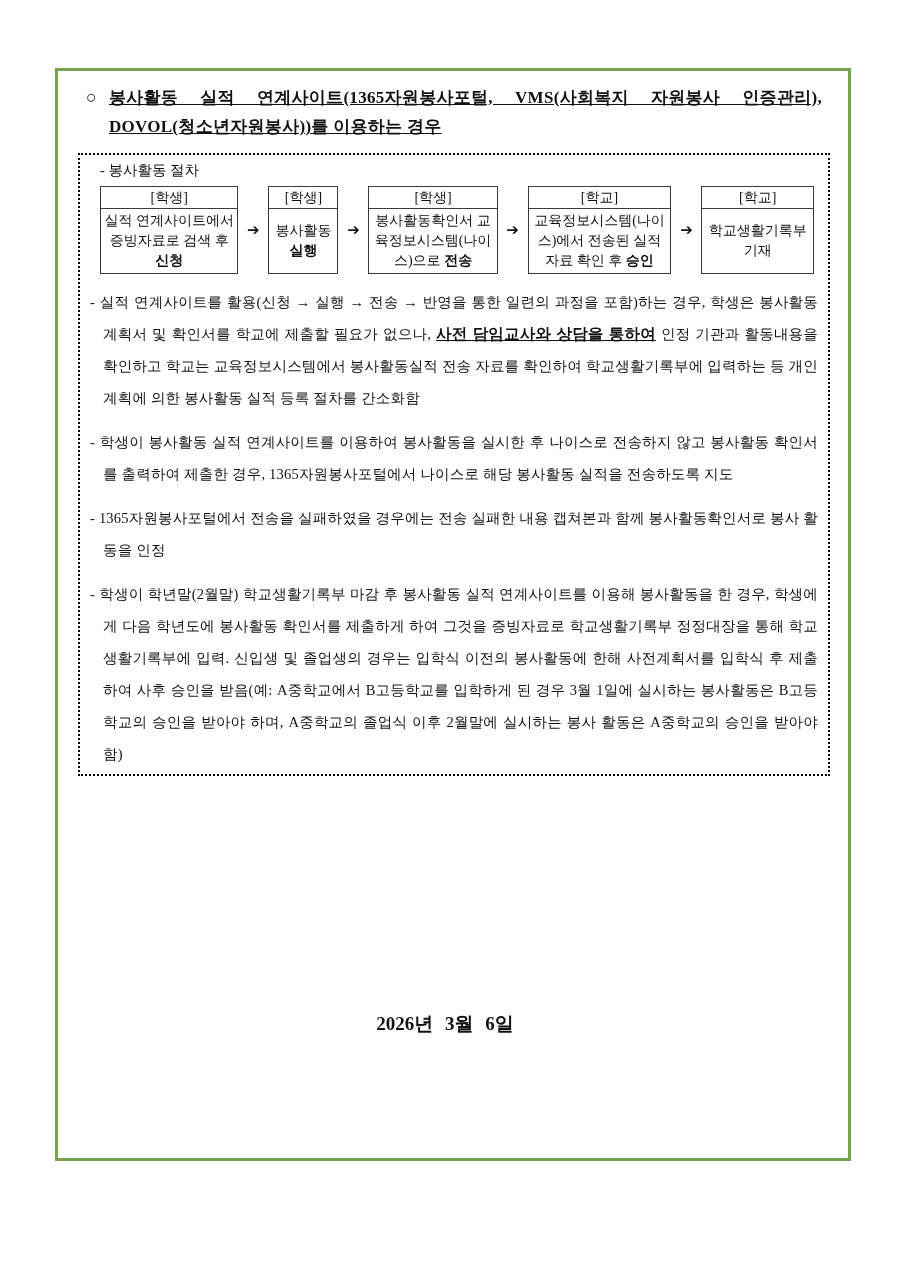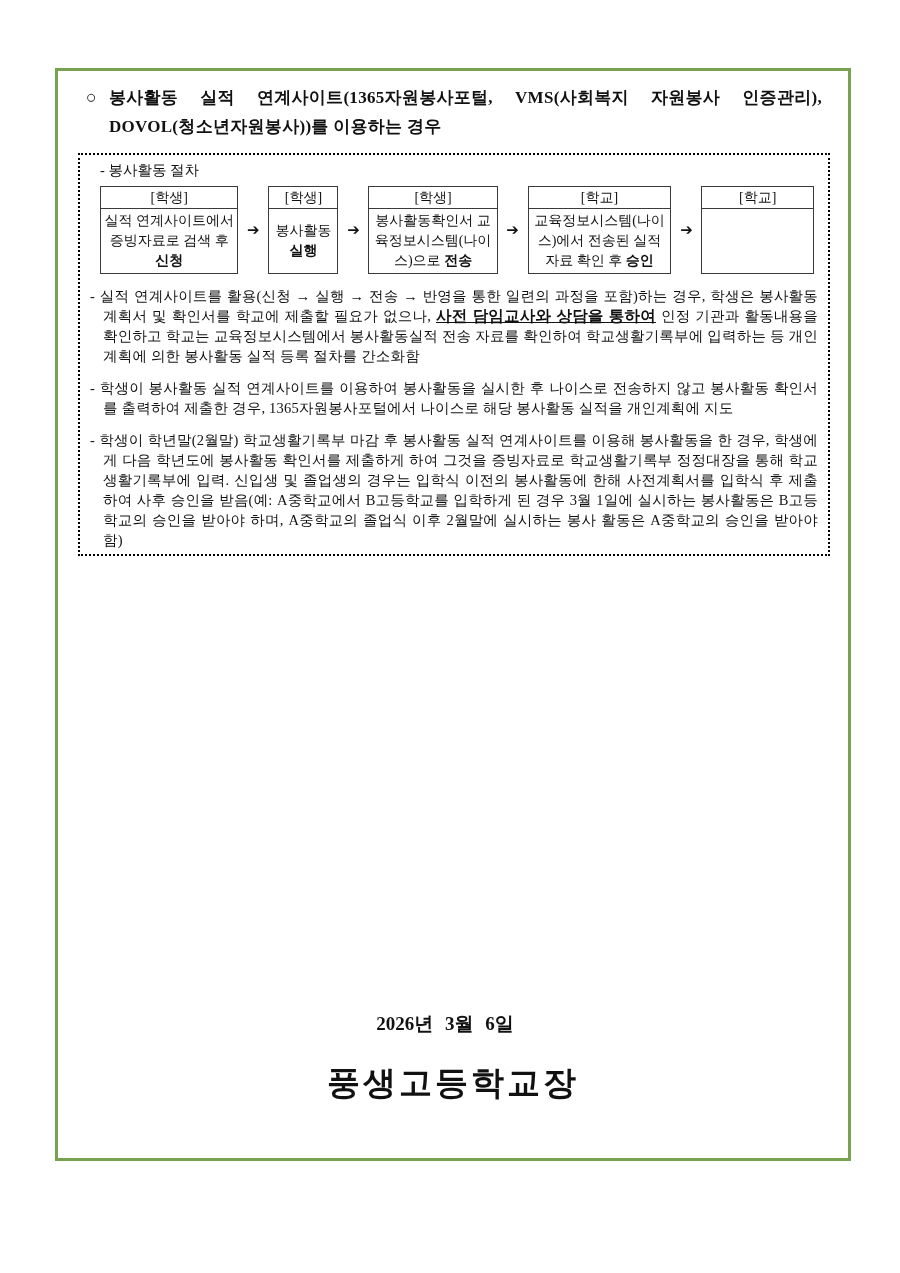--- a/index.html
+++ b/index.html
@@ -36,20 +36,21 @@
   .heading-bullet {
     flex: 0 0 auto;
     margin-right: 12px;
     font-weight: normal;
     font-size: 18px;
   }
   .heading-text {
     flex: 1 1 auto;
     text-align: justify;
     letter-spacing: 0.3px;
+    text-decoration: underline;
   }
   .dotted-box {
     margin: 12px 18px 0 20px;
     border: 2px dotted #000000;
     padding: 5px 8px 2px 8px;
     box-sizing: border-box;
   }
   .procedure-label {
     font-size: 14.5px;
     line-height: 20px;
@@ -97,21 +98,21 @@
     text-align: center;
     font-family: "DejaVu Sans", sans-serif;
     font-size: 15px;
     font-weight: bold;
   }
   .notes {
     margin: 0 2px 2px 2px;
   }
   .note {
     font-size: 14.5px;
-    line-height: 20px;
+    line-height: 32px;
     text-align: justify;
     padding-left: 13px;
     text-indent: -13px;
     letter-spacing: 0.2px;
     margin-top: 12px;
   }
   .note .em {
     font-weight: bold;
     text-decoration: underline;
     font-size: 15.5px;
@@ -185,29 +186,32 @@
         <div class="flow-step-role">[학교]</div>
         <div class="flow-step-body">
             <span><span>교육정보시스템(나이스)에서 전송된 실적 자료 확인 후 </span><b>승인</b></span>
           </div>
       </div>
 
       <div class="flow-arrow">➔</div>
 
       <div class="flow-step w5">
         <div class="flow-step-role">[학교]</div>
+        <div class="flow-step-body">
+            <span><span>학교생활기록부 기재</span><b></b></span>
+          </div>
       </div>
 
     </div>
 
     <div class="notes">
       <div class="note"><span>- 실적 연계사이트를 활용(신청 → 실행 → 전송 → 반영을 통한 일련의 과정을 포함)하는 경우, 학생은 봉사활동 계획서 및 확인서를 학교에 제출할 필요가 없으나, </span><span class="em">사전 담임교사와 상담을 통하여</span><span> 인정 기관과 활동내용을 확인하고 학교는 교육정보시스템에서 봉사활동실적 전송 자료를 확인하여 학교생활기록부에 입력하는 등 개인계획에 의한 봉사활동 실적 등록 절차를 간소화함</span></div>
-      <div class="note"><span>- 학생이 봉사활동 실적 연계사이트를 이용하여 봉사활동을 실시한 후 나이스로 전송하지 않고 봉사활동 확인서를 출력하여 제출한 경우, 1365자원봉사포털에서 나이스로 해당 봉사활동 실적을 개인계획에 지도</span><span class="em"></span><span></span></div>
+      <div class="note"><span>- 학생이 봉사활동 실적 연계사이트를 이용하여 봉사활동을 실시한 후 나이스로 전송하지 않고 봉사활동 확인서를 출력하여 제출한 경우, 1365자원봉사포털에서 나이스로 해당 봉사활동 실적을 전송하도록 지도</span><span class="em"></span><span></span></div>
+      <div class="note"><span>- 1365자원봉사포털에서 전송을 실패하였을 경우에는 전송 실패한 내용 캡쳐본과 함께 봉사활동확인서로 봉사 활동을 인정</span><span class="em"></span><span></span></div>
       <div class="note"><span>- 학생이 학년말(2월말) 학교생활기록부 마감 후 봉사활동 실적 연계사이트를 이용해 봉사활동을 한 경우, 학생에게 다음 학년도에 봉사활동 확인서를 제출하게 하여 그것을 증빙자료로 학교생활기록부 정정대장을 통해 학교생활기록부에 입력. 신입생 및 졸업생의 경우는 입학식 이전의 봉사활동에 한해 사전계획서를 입학식 후 제출하여 사후 승인을 받음(예: A중학교에서 B고등학교를 입학하게 된 경우 3월 1일에 실시하는 봉사활동은 B고등학교의 승인을 받아야 하며, A중학교의 졸업식 이후 2월말에 실시하는 봉사 활동은 A중학교의 승인을 받아야 함)</span><span class="em"></span><span></span></div>
     </div>
 
   </div>
 
   <div class="issue-date">2026년 3월 6일</div>
 
-  <div class="signature">풍생고등학교장</div>
 
 </div>
 
 </body></html>

